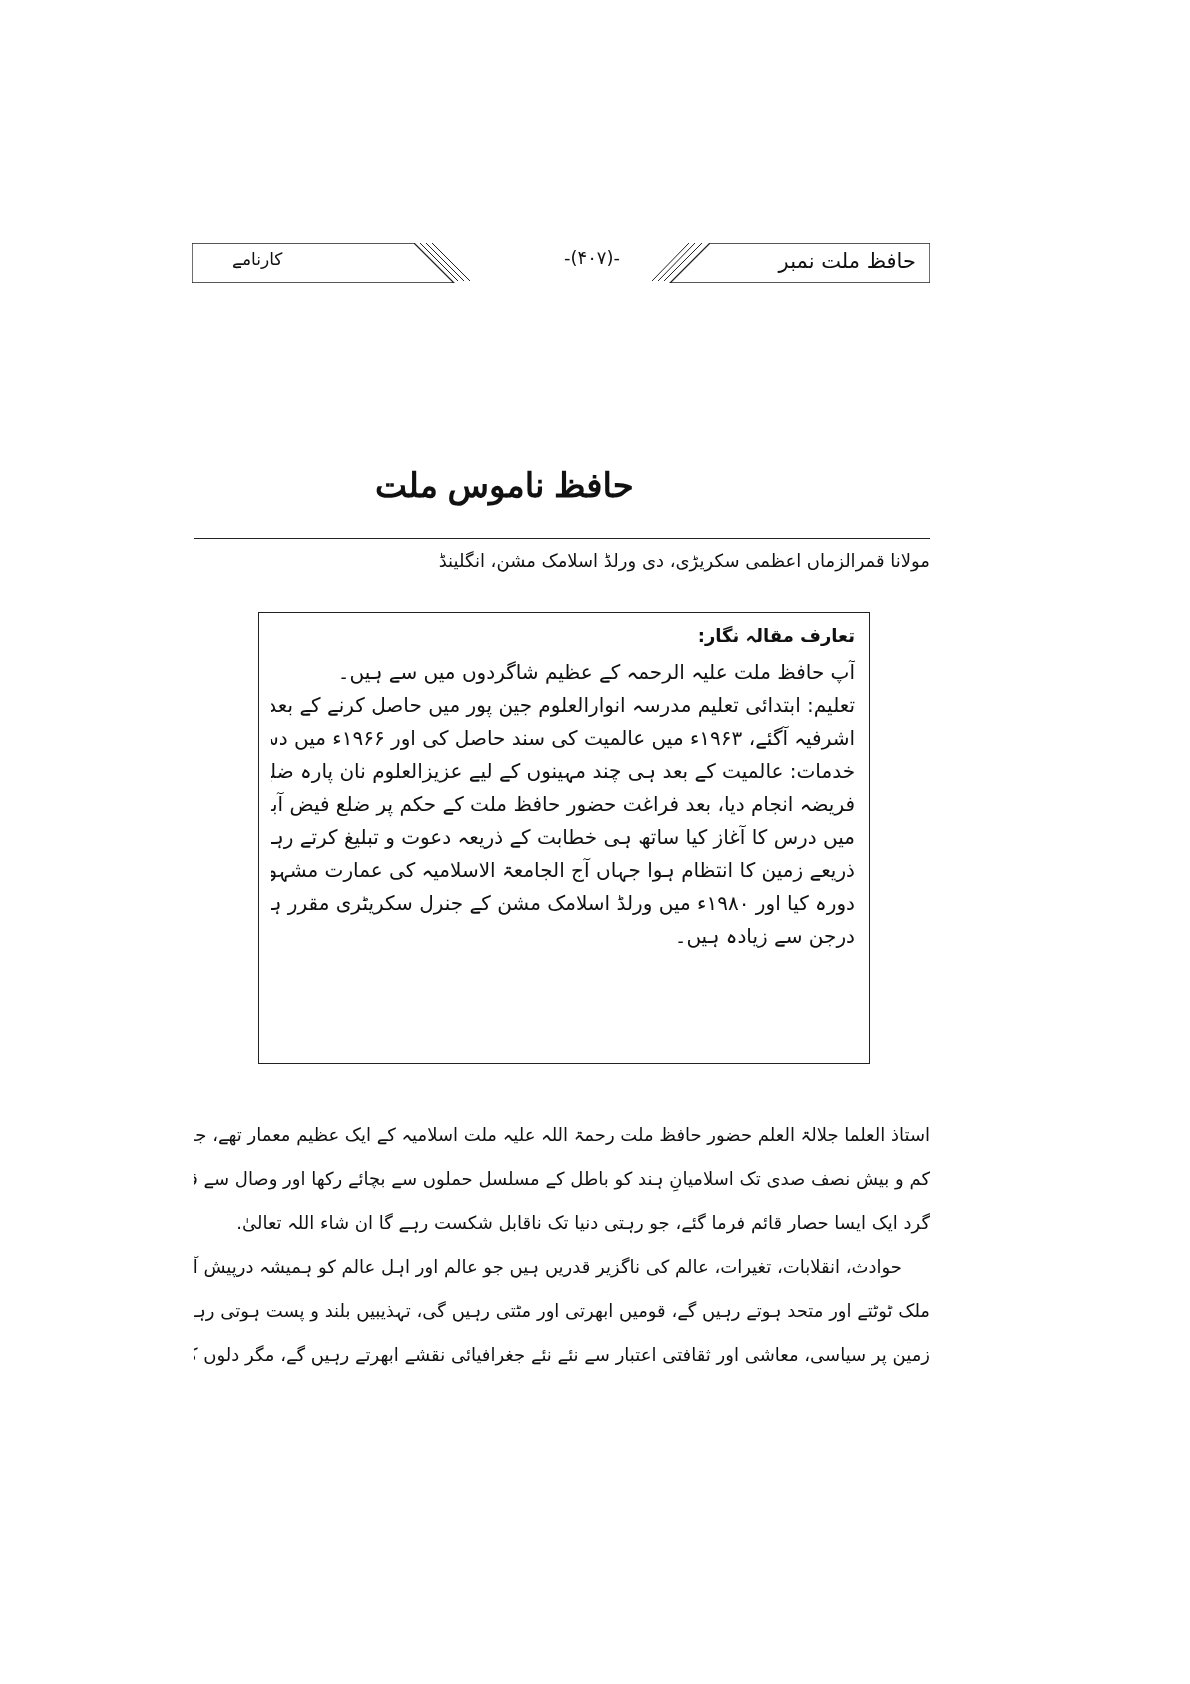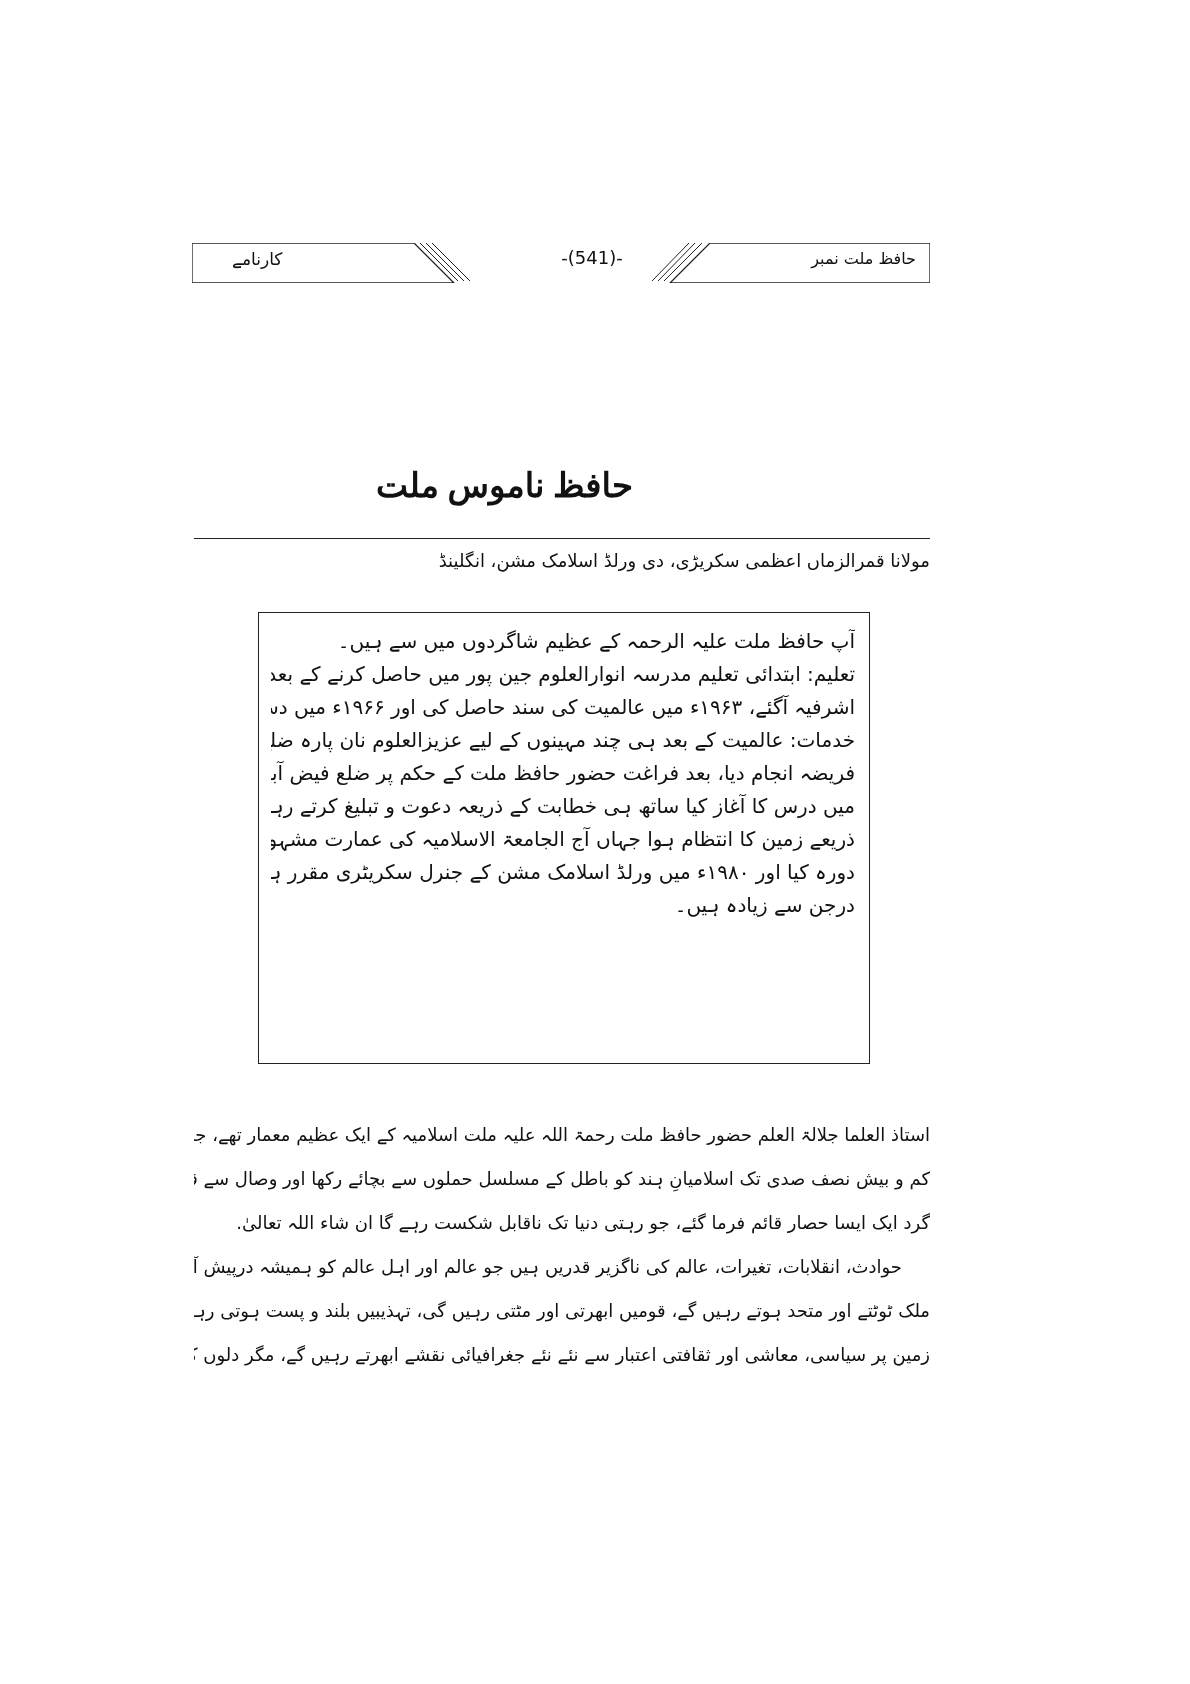--- a/index.html
+++ b/index.html
@@ -5,32 +5,32 @@
     html, body { margin: 0; padding: 0; background: #ffffff; }
     body {
       width: 1190px; height: 1684px; position: relative; overflow: hidden;
       font-family: "DejaVu Sans", sans-serif; color: #111;
     }
     .header {
       position: absolute; left: 192px; top: 243px; width: 738px; height: 40px;
     }
     .header svg { position: absolute; left: 0; top: 0; }
     .hdr-right {
-      position: absolute; right: 14px; top: 6px; font-size: 16px; direction: rtl;
+      position: absolute; right: 14px; top: 6px; font-size: 21px; direction: rtl;
     }
     .hdr-left {
       position: absolute; left: 40px; top: 6px; font-size: 17px; direction: rtl;
     }
     .hdr-page {
       position: absolute; left: 340px; top: 4px; font-size: 18px; direction: ltr;
       width: 120px; text-align: center;
     }
     .title {
       position: absolute; left: 0; width: 1009px; top: 465px; text-align: center;
-      font-family: Liberation Serif, serif; font-size: 34px; font-weight: bold; direction: rtl;
+      font-family: Liberation Sans, sans-serif; font-size: 34px; font-weight: bold; direction: rtl;
     }
     .title-rule {
       position: absolute; left: 194px; top: 538px; width: 736px; height: 0;
       border-top: 1.5px solid #222;
     }
     .byline {
       position: absolute; left: 194px; width: 736px; top: 550px; 
       font-size: 18px; direction: rtl;
     }
     .intro-box {
@@ -63,29 +63,30 @@
     <line x1="472" y1="38" x2="510" y2="0" stroke="#222" stroke-width="1"></line>
     <line x1="466" y1="38" x2="503" y2="0" stroke="#222" stroke-width="1"></line>
     <line x1="460" y1="38" x2="497" y2="0" stroke="#222" stroke-width="1"></line>
 
     <polyline points="0,0 0,40 262,40 222,0 0,0" fill="none" stroke="#222" stroke-width="1.3"></polyline>
     <line x1="228" y1="0" x2="266" y2="38" stroke="#222" stroke-width="1"></line>
     <line x1="234" y1="0" x2="272" y2="38" stroke="#222" stroke-width="1"></line>
     <line x1="240" y1="0" x2="278" y2="38" stroke="#222" stroke-width="1"></line>
   </svg>
   <span class="hdr-right">حافظ ملت نمبر</span>
-  <span class="hdr-page">-(541)-</span>
+  <span class="hdr-page">-(۴۰۷)-</span>
   <span class="hdr-left">کارنامے</span>
 </div>
 
 <div class="title">حافظ ناموس ملت</div>
 <div class="title-rule"></div>
 <div class="byline">مولانا قمرالزماں اعظمی سکریڑی، دی ورلڈ اسلامک مشن، انگلینڈ</div>
 
 <div class="intro-box">
+  <p class="intro-heading">تعارف مقالہ نگار:</p>
   <p class="intro-line">آپ حافظ ملت علیہ الرحمہ کے عظیم شاگردوں میں سے ہیں۔</p>
   <p class="intro-line">تعلیم: ابتدائی تعلیم مدرسہ انوارالعلوم جین پور میں حاصل کرنے کے بعد ۱۹۵۸ء میں دارالعلوم</p>
   <p class="intro-line">اشرفیہ آگئے، ۱۹۶۳ء میں عالمیت کی سند حاصل کی اور ۱۹۶۶ء میں دستار فضیلت سے نوازے گئے۔</p>
   <p class="intro-line">خدمات: عالمیت کے بعد ہی چند مہینوں کے لیے عزیزالعلوم نان پارہ ضلع بہرائچ میں تدریسی</p>
   <p class="intro-line">فریضہ انجام دیا، بعد فراغت حضور حافظ ملت کے حکم پر ضلع فیض آباد گئے، جہاں ایک درخت کے سایے</p>
   <p class="intro-line">میں درس کا آغاز کیا ساتھ ہی خطابت کے ذریعہ دعوت و تبلیغ کرتے رہے نتیجتاً اس وقت کے پرھان کے</p>
   <p class="intro-line">ذریعے زمین کا انتظام ہوا جہاں آج الجامعۃ الاسلامیہ کی عمارت مشہور ہے۔ ۱۹۷۴ء میں چند ماہ کا تبلیغی</p>
   <p class="intro-line">دورہ کیا اور ۱۹۸۰ء میں ورلڈ اسلامک مشن کے جنرل سکریٹری مقرر ہوئے، آپ کی تصنیفات ایک</p>
   <p class="intro-line">درجن سے زیادہ ہیں۔</p>
 </div>

